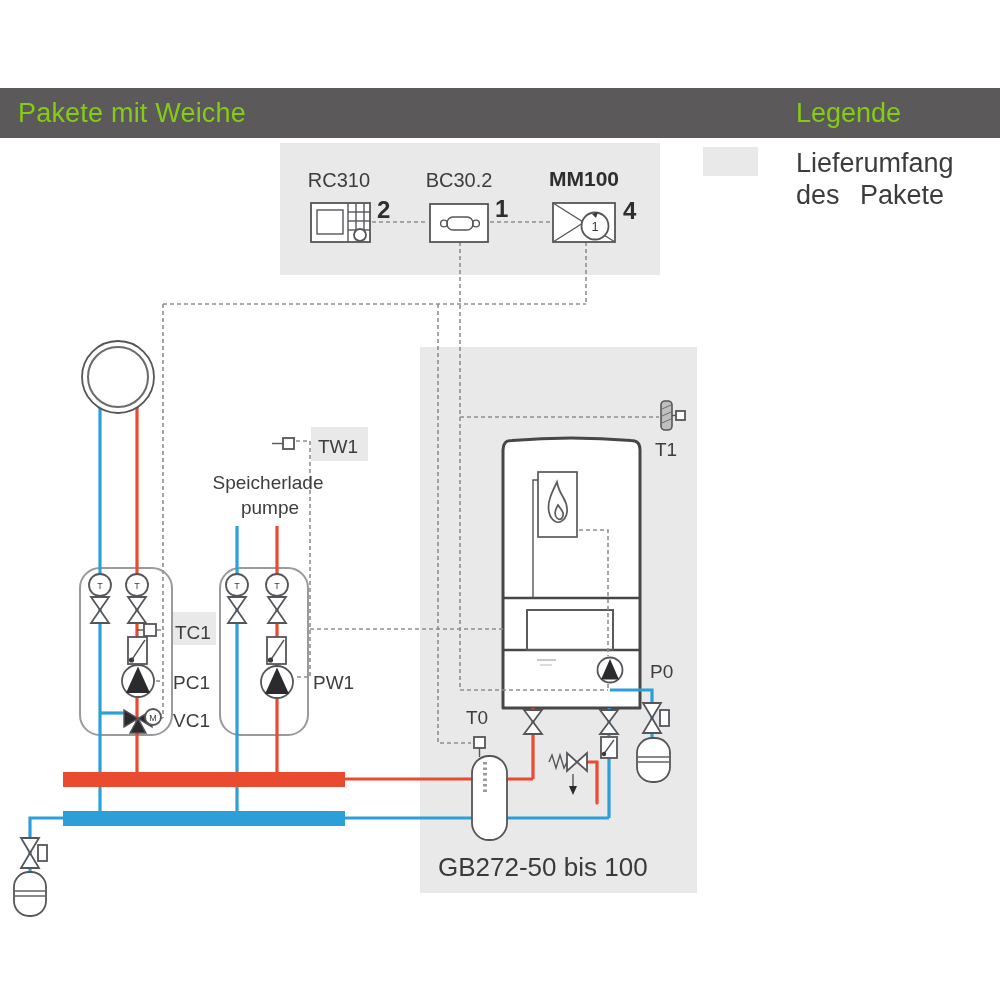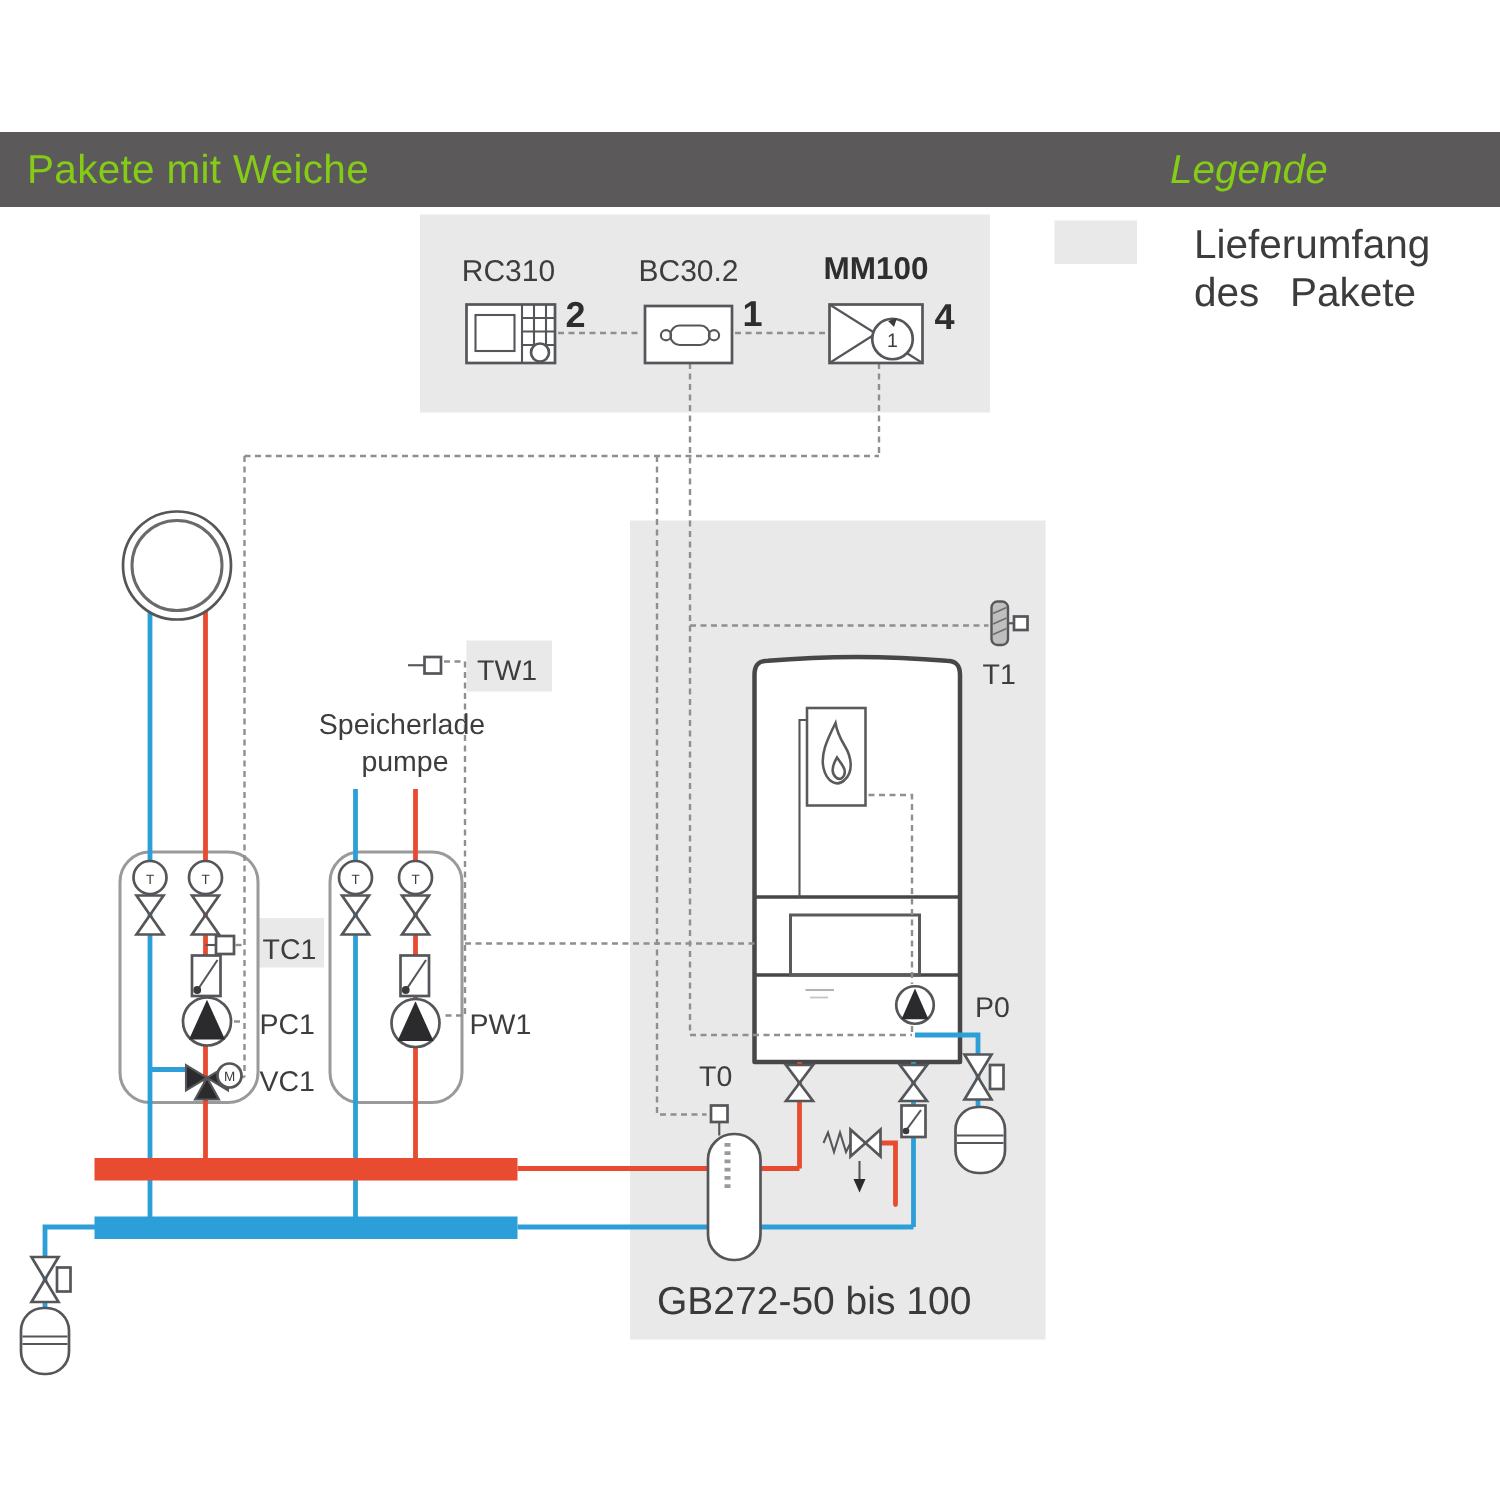--- a/index.html
+++ b/index.html
@@ -2,21 +2,21 @@
 <html><head>
 <meta charset="utf-8">
 <style>
   html,body{margin:0;padding:0;background:#ffffff;}
   #stage{position:relative;width:1000px;height:1000px;background:#fff;
          font-family:"Liberation Sans", sans-serif;overflow:hidden;}
   
   #headerbar{position:absolute;left:0;top:88px;width:1000px;height:50px;
              background:#5b5959;color:#84cc16;display:flex;align-items:center;}
   #headerbar .ttl{font-size:27px;letter-spacing:.2px;margin-left:18px;}
-  #headerbar .lgd{position:absolute;left:780px;font-size:27px;font-style:italic;}
+  #headerbar .lgd{position:absolute;left:796px;font-size:27px;}
   
   #legendblock{position:absolute;left:0;top:0;width:1000px;height:0;}
   .swatch{position:absolute;left:703px;top:147px;width:55px;height:29px;background:#e9e9e9;}
   .legtext{position:absolute;left:796px;top:147px;width:200px;font-size:27px;color:#3c3c3c;line-height:32px;}
   .legtext .l2{word-spacing:13px;}
   svg{position:absolute;left:0;top:0;}
   
   .grayfill{fill:#e9e9e9;}
   .whitebox{fill:#ffffff;stroke:#9a9a9a;stroke-width:2;}
   .dash{stroke:#8f8f8f;stroke-width:1.6;fill:none;stroke-dasharray:4 3;}

